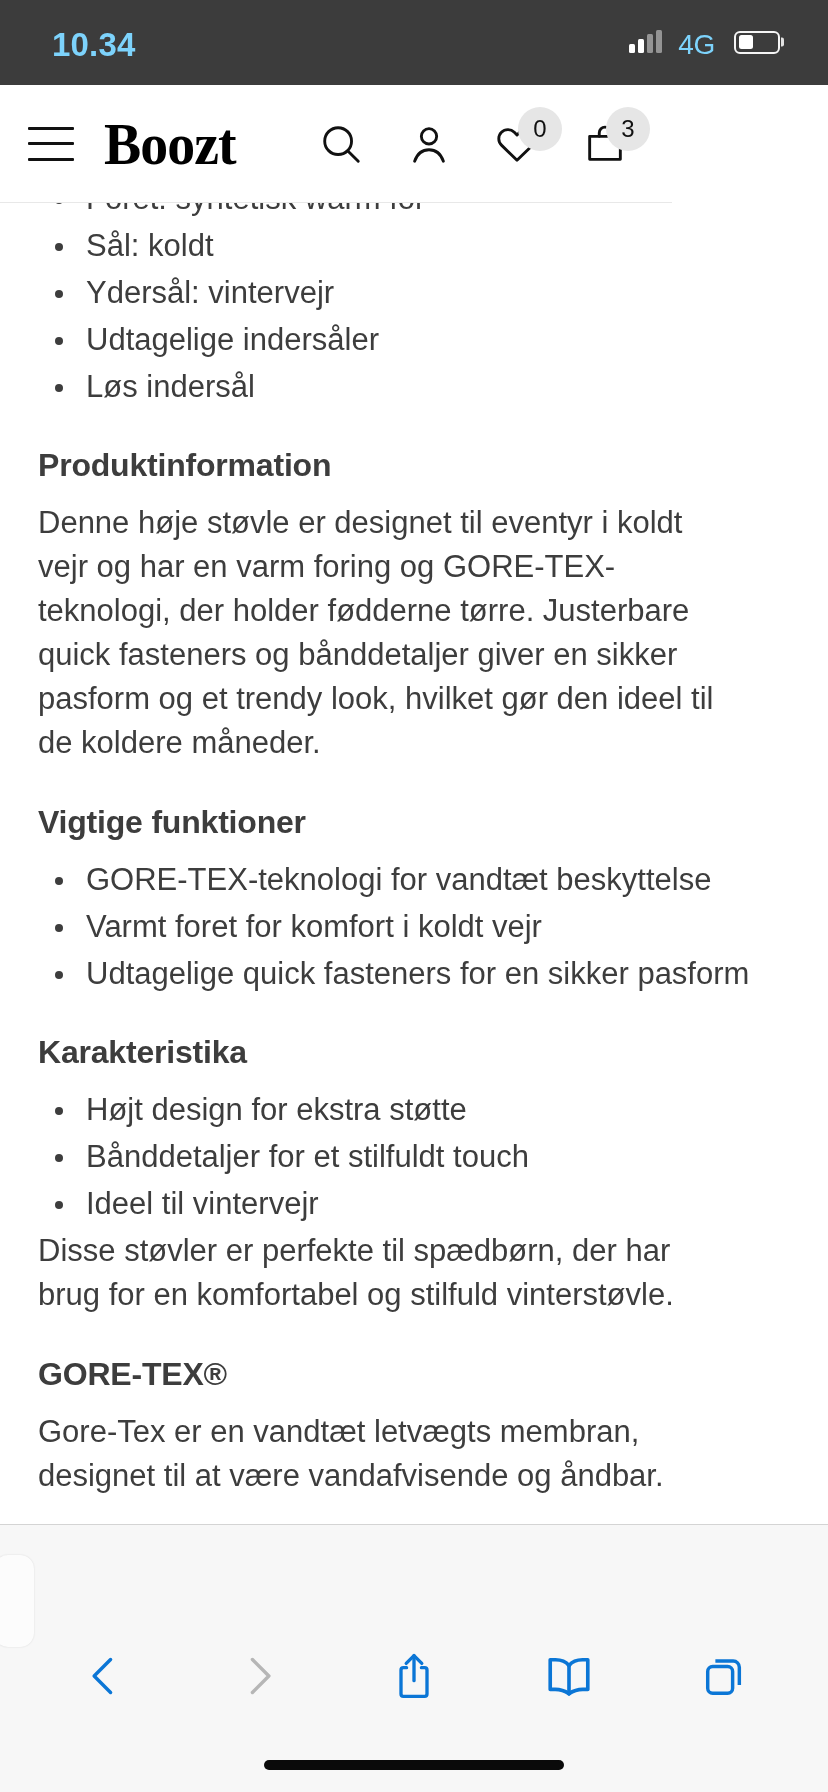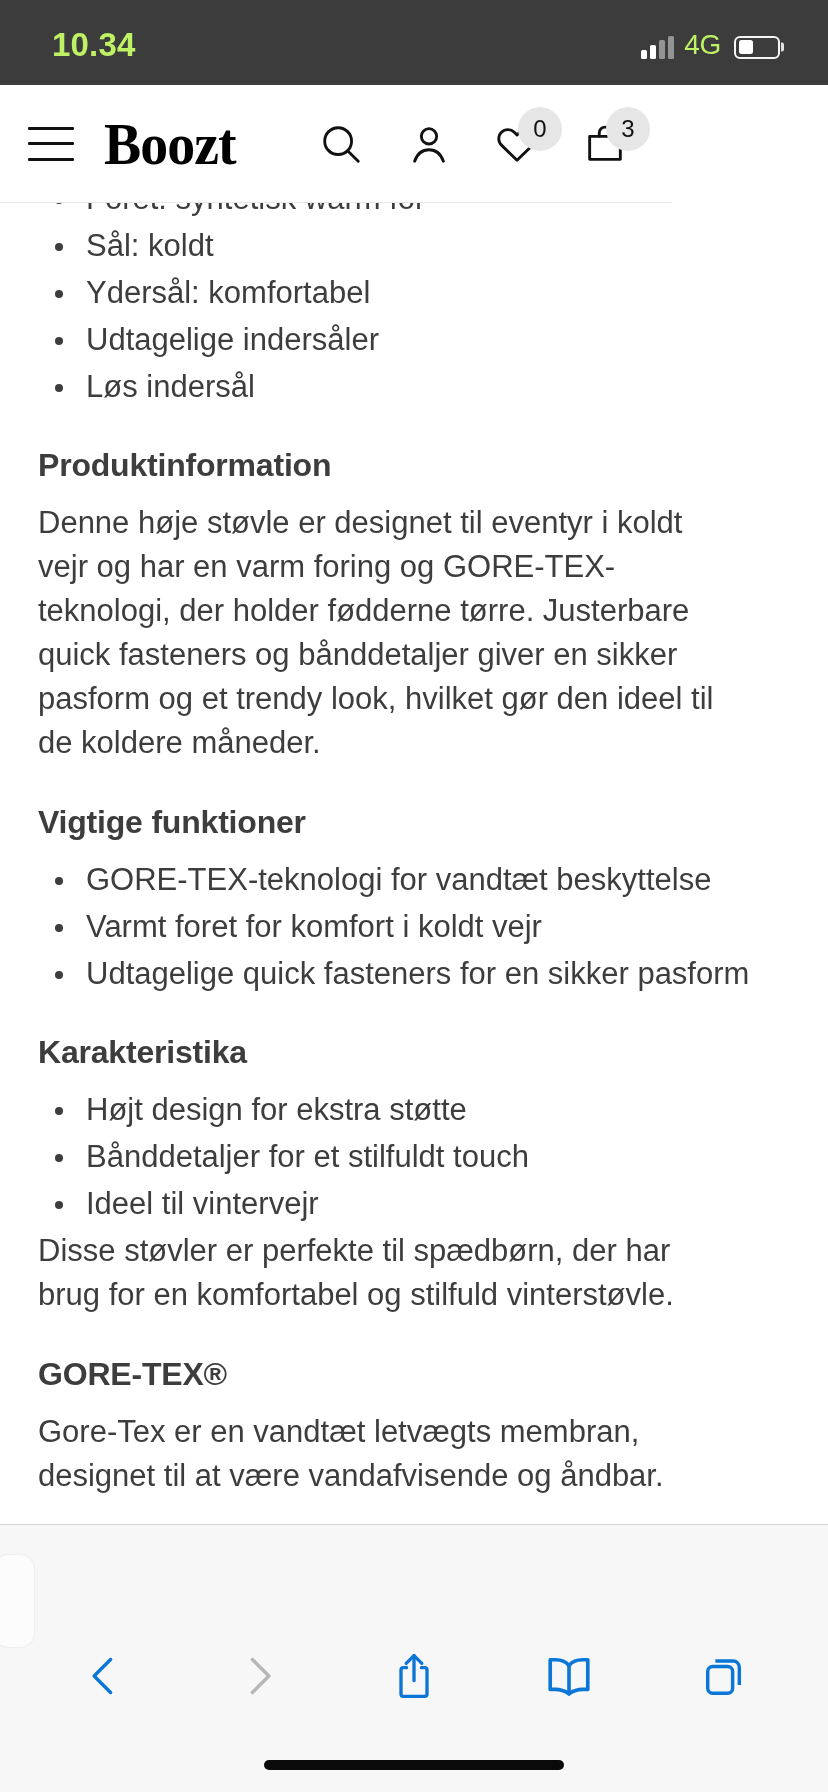--- a/index.html
+++ b/index.html
@@ -24,33 +24,33 @@
   .status-bar {
     position: absolute;
     top: 0; left: 0;
     width: 828px;
     height: 85px;
     background: #3c3c3c;
     display: flex;
     align-items: center;
     justify-content: space-between;
     padding: 0 48px 0 52px;
-    color: #bef264;
+    color: #7dd3fc;
   }
   .status-time {
     font-size: 33px;
     font-weight: 600;
     letter-spacing: 0.2px;
     line-height: 1;
     padding-top: 4px;
   }
   .status-right {
     display: flex;
-    align-items: flex-end;
-    gap: 10px;
+    align-items: flex-start;
+    gap: 16px;
     padding-top: 4px;
   }
   .signal-bars {
     display: flex;
     align-items: flex-end;
     gap: 3px;
     height: 22px;
   }
   .signal-bars i {
     display: block;
@@ -419,21 +419,21 @@
 
     </div>
   </div>
 
   <div class="content">
     <div class="content-inner">
 
       <ul class="bullets">
         <li>Foret: syntetisk warm for</li>
         <li>Sål: koldt</li>
-        <li>Ydersål: komfortabel</li>
+        <li>Ydersål: vintervejr</li>
         <li>Udtagelige indersåler</li>
         <li>Løs indersål</li>
       </ul>
 
       <h2 class="section-title">Produktinformation</h2>
       <p class="body-text">Denne høje støvle er designet til eventyr i koldt vejr og har en varm foring og GORE-TEX-teknologi, der holder fødderne tørre. Justerbare quick fasteners og bånddetaljer giver en sikker pasform og et trendy look, hvilket gør den ideel til de koldere måneder.</p>
 
       <h2 class="section-title">Vigtige funktioner</h2>
       <ul class="bullets">
         <li>GORE-TEX-teknologi for vandtæt beskyttelse</li>

